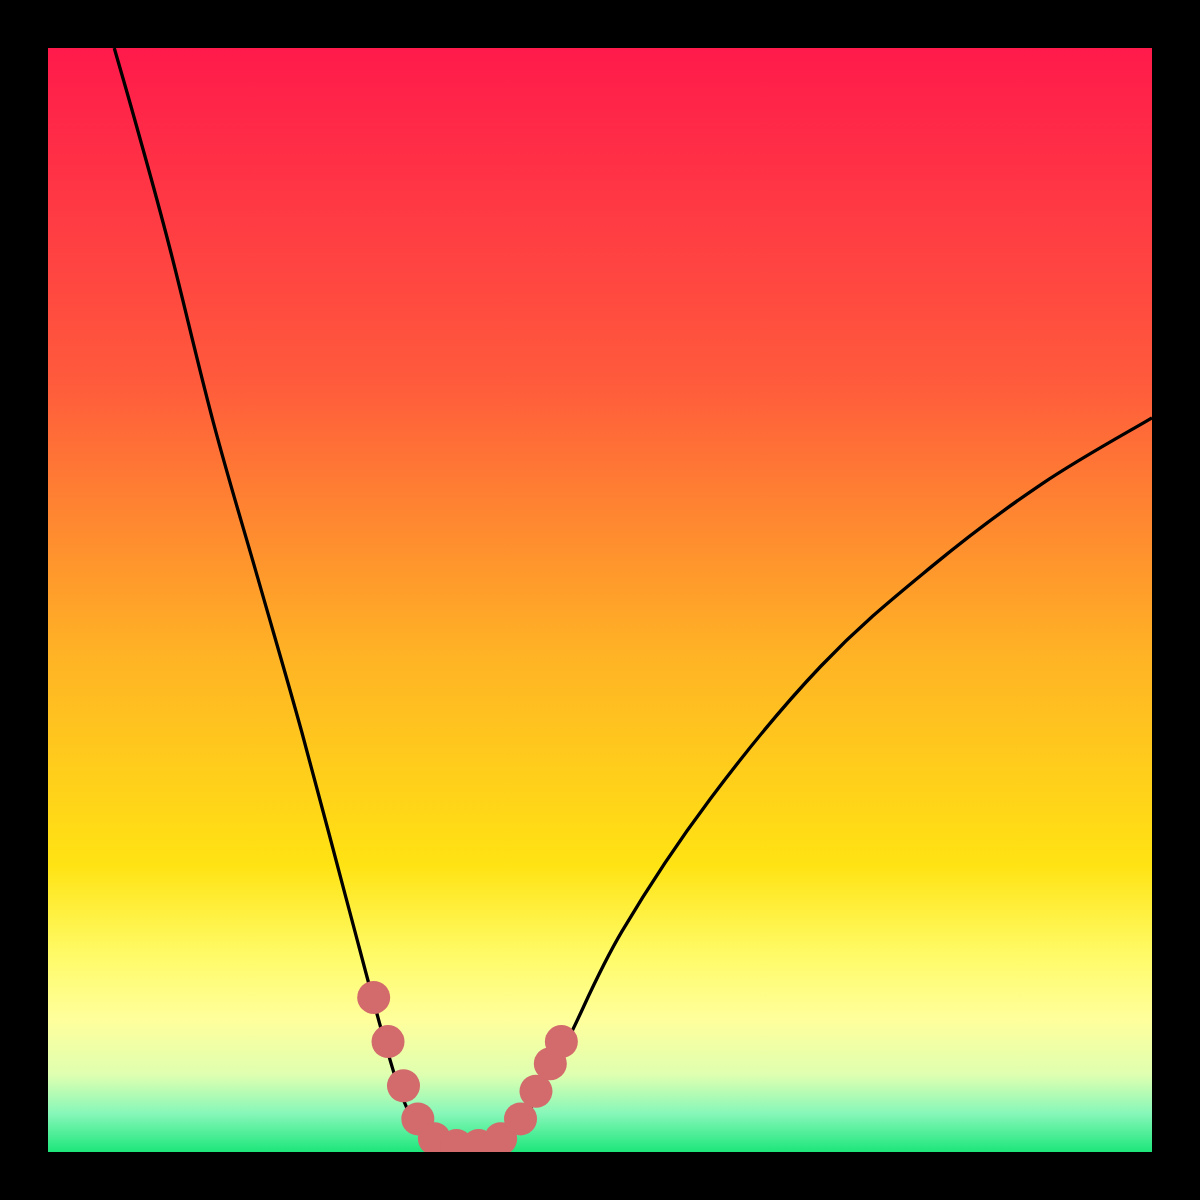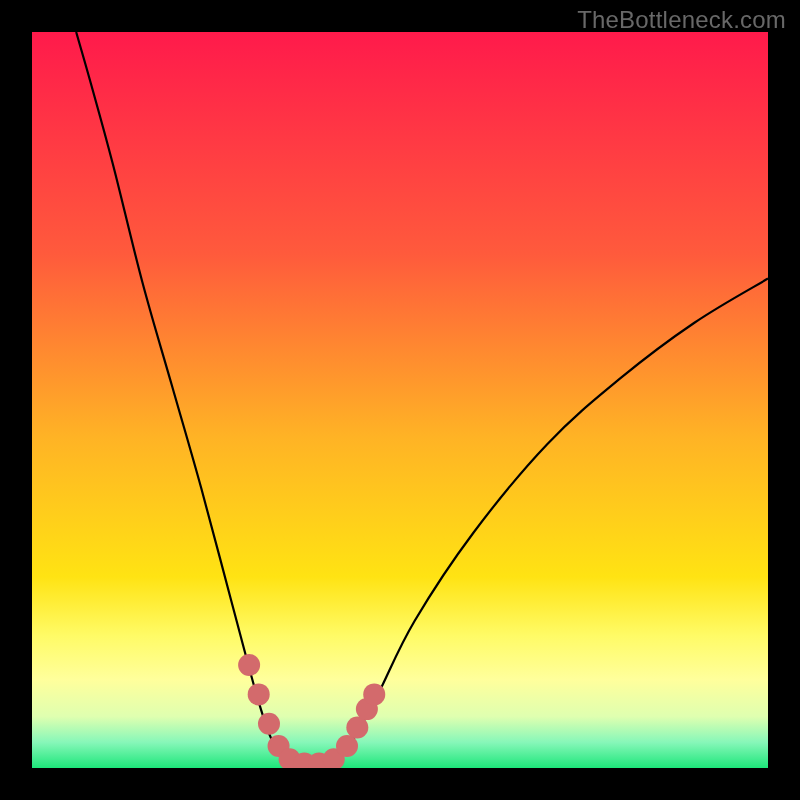--- a/index.html
+++ b/index.html
@@ -33,21 +33,20 @@
     letter-spacing: 0.2px;
   }
   svg {
     display: block;
   }
 </style>
 </head>
 <body>
 
 <div class="chart-container">
-  <div class="watermark">TheBottleneck.com</div>
   <div class="plot-area">
     <svg id="chart-svg" viewBox="0 0 736 736" width="736" height="736">
       <defs>
         <linearGradient id="bg-grad" x1="0" y1="0" x2="0" y2="1">
             <stop offset="0%" stop-color="#ff1a4b"></stop>
             <stop offset="30%" stop-color="#ff5a3c"></stop>
             <stop offset="55.00000000000001%" stop-color="#ffb325"></stop>
             <stop offset="74%" stop-color="#ffe313"></stop>
             <stop offset="82%" stop-color="#fffb66"></stop>
             <stop offset="88%" stop-color="#ffff9c"></stop>

